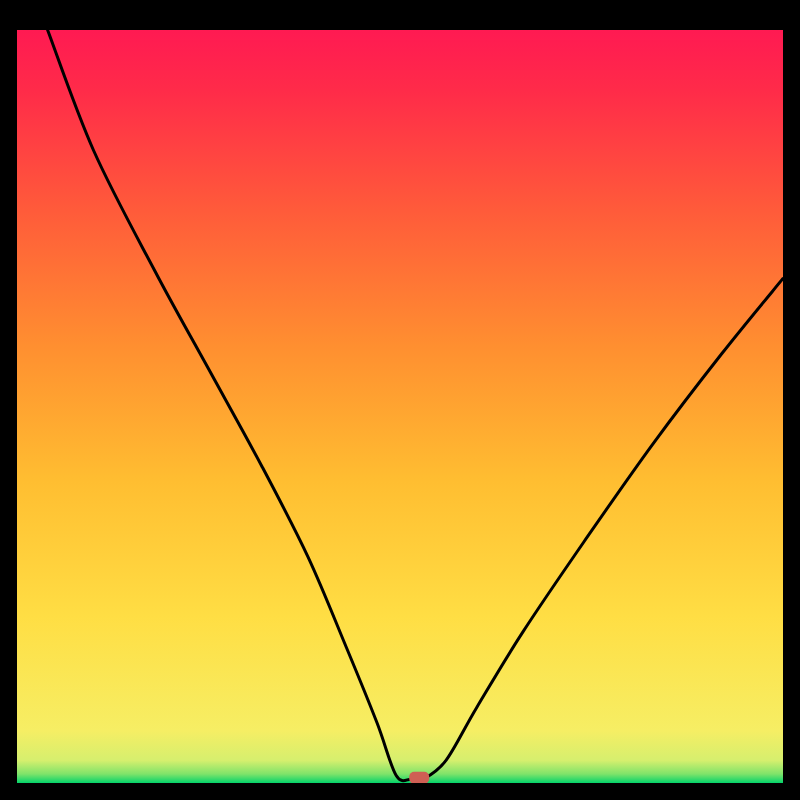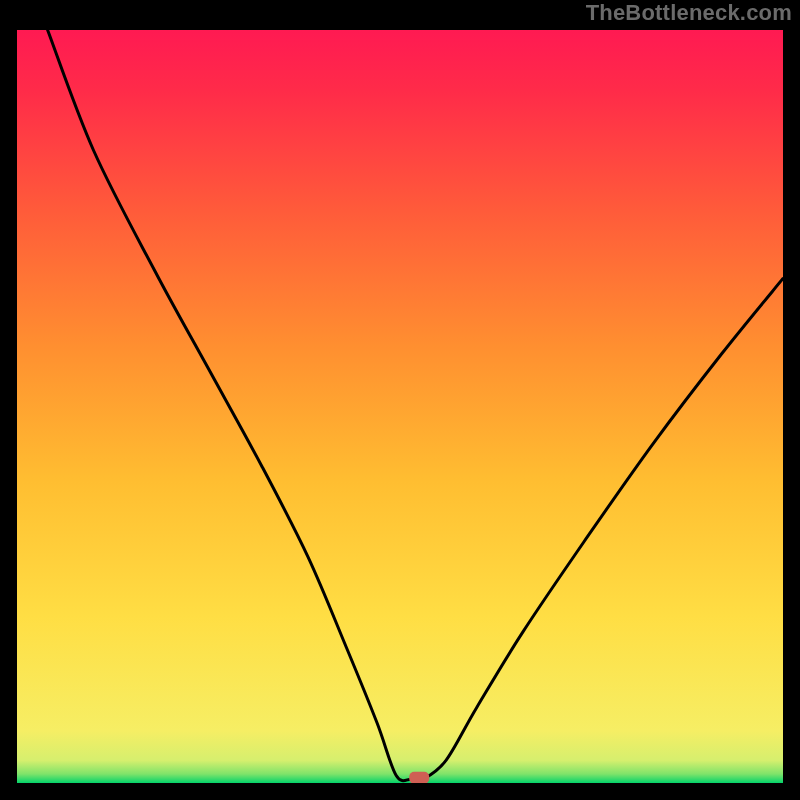--- a/index.html
+++ b/index.html
@@ -77,21 +77,20 @@
     stroke-width: 3;
     stroke-linecap: round;
     stroke-linejoin: round;
   }
 </style>
 </head>
 <body>
 
 <div class="frame">
 
-  <div class="watermark">TheBottleneck.com</div>
 
   <div class="plot">
     <div class="gradient"></div>
 
     <svg class="curve" viewBox="0 0 766 753" preserveAspectRatio="none">
       <path class="curve-path" d="M 30.6 0.0 C 38.3 20.1, 58.7 80.3, 76.6 120.5 C 94.5 160.6, 118.7 204.6, 137.9 241.0 C 157.0 277.4, 173.6 306.2, 191.5 338.8 C 209.4 371.5, 228.5 405.4, 245.1 436.7 C 261.7 468.1, 277.0 497.0, 291.1 527.1 C 305.1 557.2, 317.9 589.9, 329.4 617.5 C 340.9 645.1, 351.7 671.4, 360.0 692.8 C 368.3 714.1, 373.4 736.1, 379.2 745.5 C 384.9 754.9, 390.0 748.6, 394.5 749.2 C 399.0 749.9, 400.2 752.4, 406.0 749.2 C 411.7 746.1, 420.0 742.3, 429.0 730.4 C 437.9 718.5, 446.8 699.0, 459.6 677.7 C 472.4 656.4, 487.7 630.0, 505.6 602.4 C 523.4 574.8, 545.1 543.4, 566.8 512.0 C 588.5 480.7, 612.8 445.5, 635.8 414.1 C 658.8 382.8, 683.0 351.4, 704.7 323.8 C 726.4 296.2, 755.8 261.0, 766.0 248.5" id="curvePath"></path>
       <rect id="markerRect" class="marker" rx="5" ry="5" width="20" height="12" x="392.2" y="741.7"></rect>
     </svg>
   </div>
 

